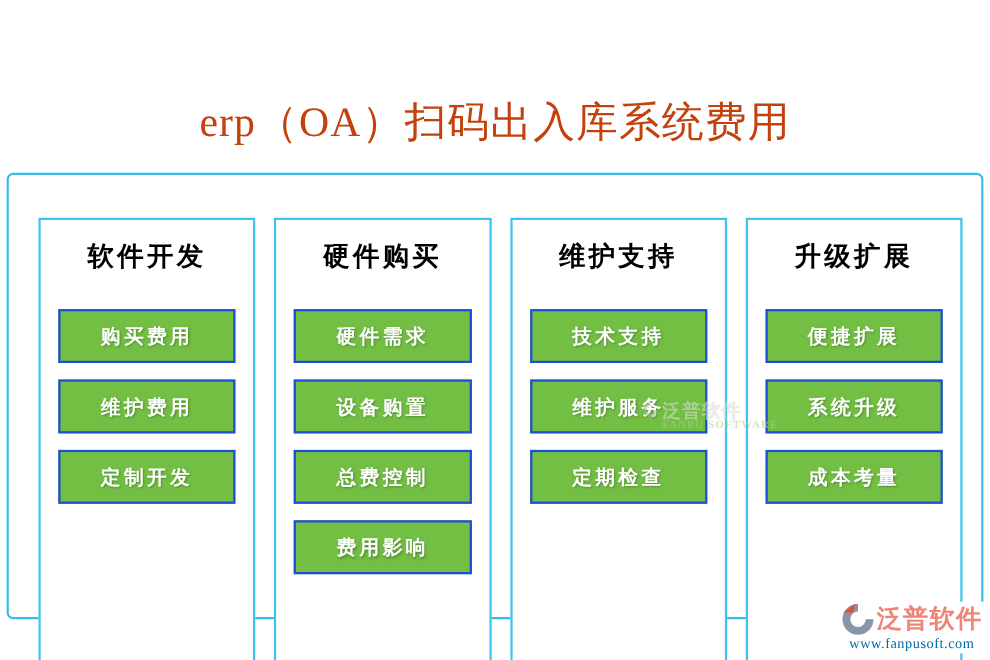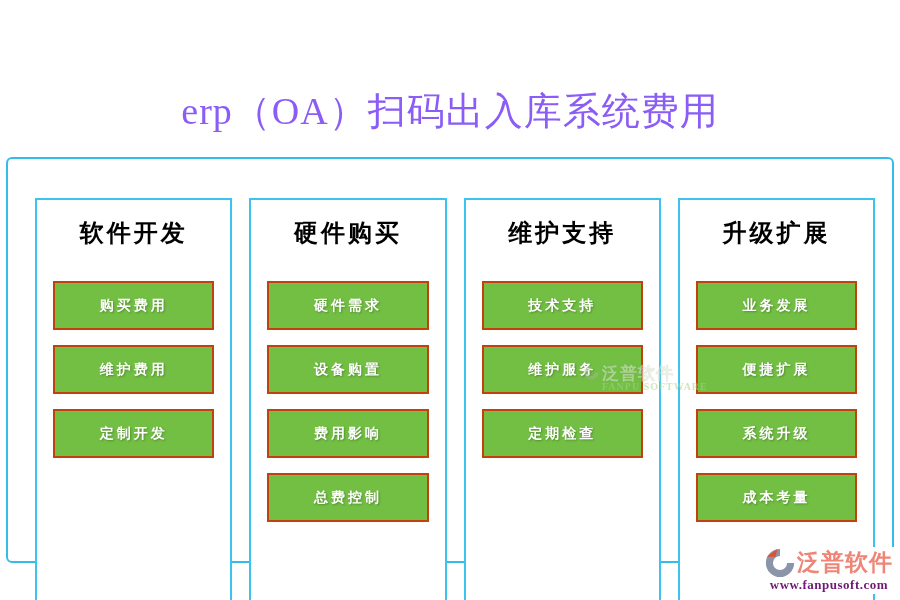--- a/index.html
+++ b/index.html
@@ -8,21 +8,21 @@
     width: 900px; height: 600px;
     font-family: "Liberation Serif", "DejaVu Serif", serif;
     position: relative; overflow: hidden;
   }
   .page { position: absolute; inset: 0; background: #ffffff; }
 
   
   .title {
     position: absolute; top: 86px; left: 0; width: 100%;
     margin: 0; text-align: center;
-    font-size: 38px; font-weight: 400; color: #8b5cf6;
+    font-size: 38px; font-weight: 400; color: #c2410c;
     letter-spacing: 1px; white-space: nowrap;
   }
 
   
   .frame {
     position: absolute; left: 6px; top: 157px;
     width: 888px; height: 406px;
     border: 2px solid #35bde9; border-radius: 6px;
     display: flex; gap: 17px;
     padding: 39px 17px 0 27px;
@@ -38,23 +38,23 @@
   }
   .col-header {
     height: 66px;
     display: flex; align-items: center; justify-content: center;
     font-size: 24px; font-weight: 700; color: #000000;
     letter-spacing: 3px;
   }
   .node {
     height: 49px; margin: 15px 16px 0;
     background: #72bf44;
-    border: 2px solid #c2410c;
+    border: 2px solid #1d4ed8;
     color: #ffffff;
-    font-size: 14px; font-weight: 700; letter-spacing: 3px;
+    font-size: 18px; font-weight: 700; letter-spacing: 3px;
     display: flex; align-items: center; justify-content: center;
     text-shadow: 1px 1px 2px rgba(50, 80, 25, 0.45);
     white-space: nowrap;
   }
 
   
   .watermark {
     position: absolute; left: 584px; top: 365px;
     display: flex; align-items: flex-start; gap: 3px;
     opacity: 0.55; pointer-events: none;
@@ -75,21 +75,21 @@
     position: absolute; left: 762px; top: 547px;
     background: #ffffff; padding: 1px 3px 2px;
     text-align: center;
   }
   .logo-row { display: flex; align-items: center; gap: 2px; }
   .logo-name {
     font-size: 23px; font-weight: 700; color: #ee8576;
     letter-spacing: 1px; white-space: nowrap; line-height: 26px;
   }
   .logo-url {
-    font-size: 13px; font-weight: 700; color: #701a75;
+    font-size: 13px; font-weight: 400; color: #0369a1;
     letter-spacing: 0.5px; white-space: nowrap; line-height: 14px; text-align: center;
   }
   .swirl { display: block; }
 </style>
 </head>
 <body>
 
 <div class="page">
 
   <h1 class="title">erp（OA）扫码出入库系统费用</h1>
@@ -100,34 +100,33 @@
       <div class="col-header">软件开发</div>
       <div class="node">购买费用</div>
       <div class="node">维护费用</div>
       <div class="node">定制开发</div>
     </div>
 
     <div class="column">
       <div class="col-header">硬件购买</div>
       <div class="node">硬件需求</div>
       <div class="node">设备购置</div>
+      <div class="node">总费控制</div>
       <div class="node">费用影响</div>
-      <div class="node">总费控制</div>
     </div>
 
     <div class="column">
       <div class="col-header">维护支持</div>
       <div class="node">技术支持</div>
       <div class="node">维护服务</div>
       <div class="node">定期检查</div>
     </div>
 
     <div class="column">
       <div class="col-header">升级扩展</div>
-      <div class="node">业务发展</div>
       <div class="node">便捷扩展</div>
       <div class="node">系统升级</div>
       <div class="node">成本考量</div>
     </div>
 
   </div>
 
   <div class="watermark">
     <svg class="swirl" width="15" height="15" viewBox="0 0 34 34">
       <path fill="#9fb694" d="M33 17 A16 16 0 1 1 17 1 L17 9 A8 8 0 1 0 25 17 Z"></path>

